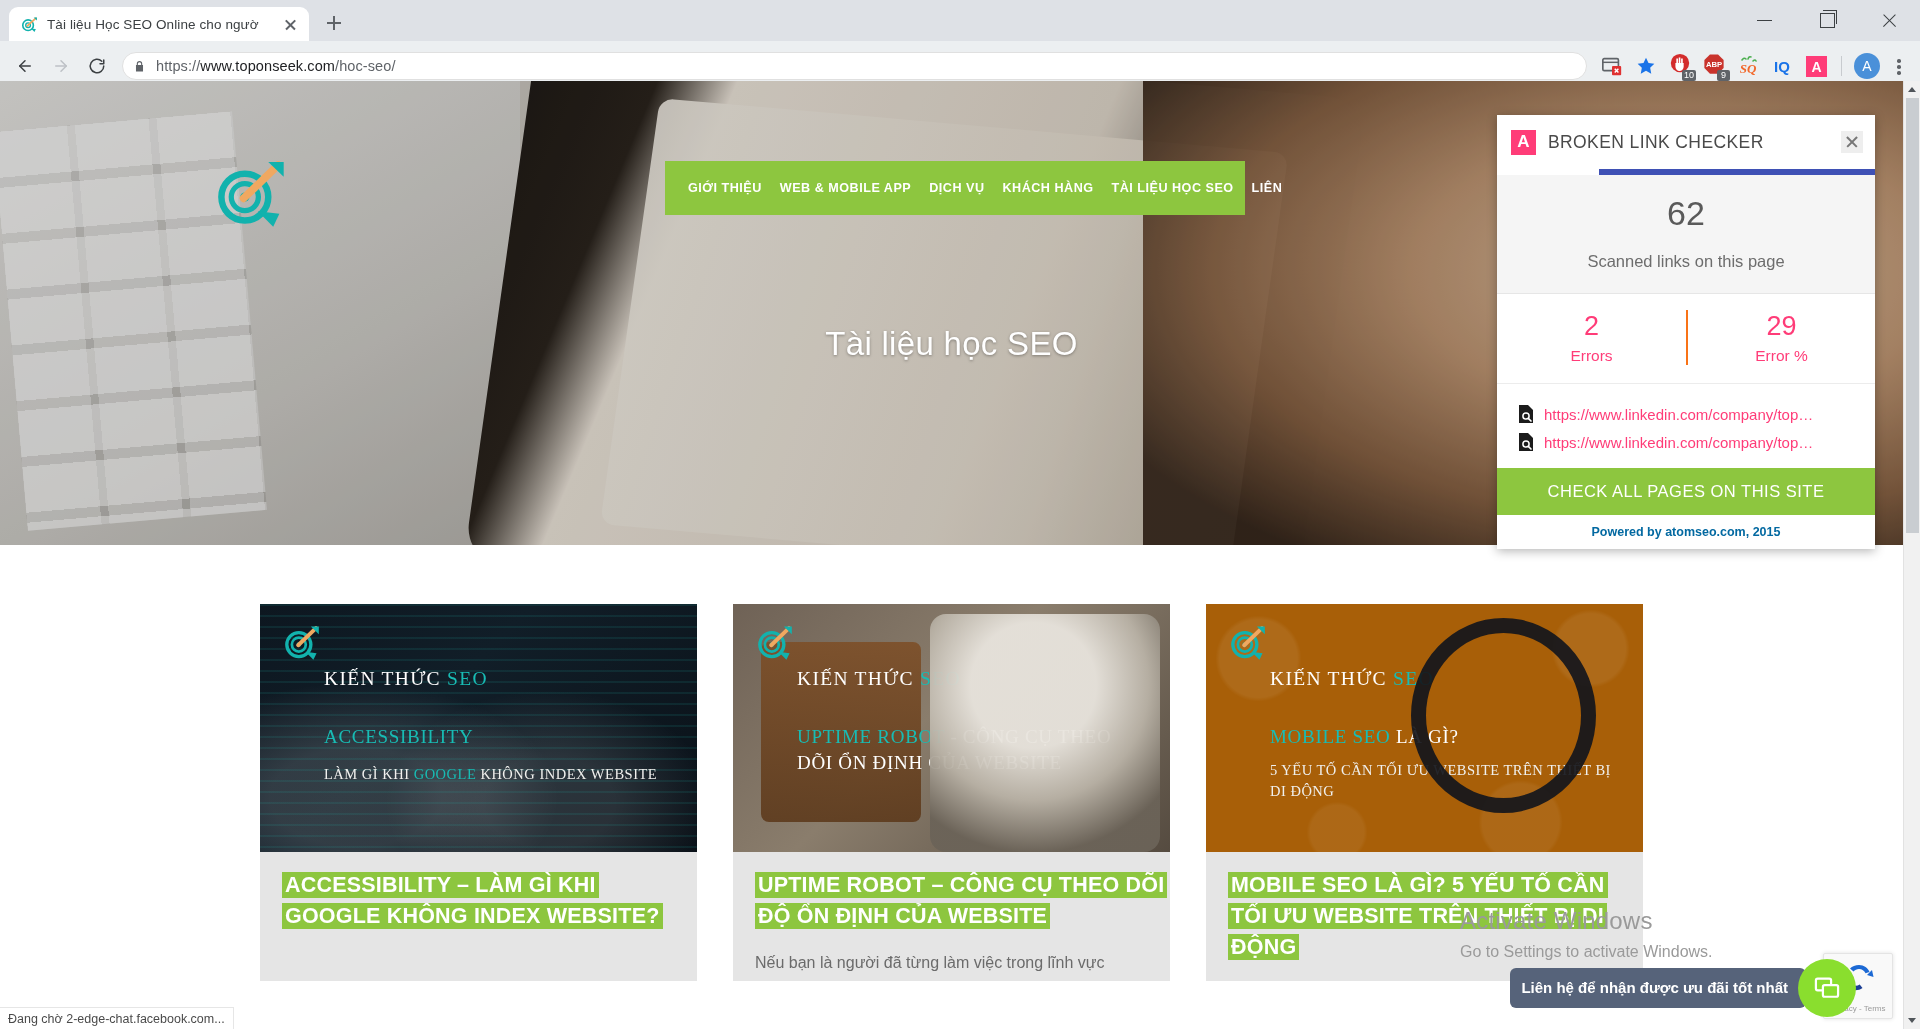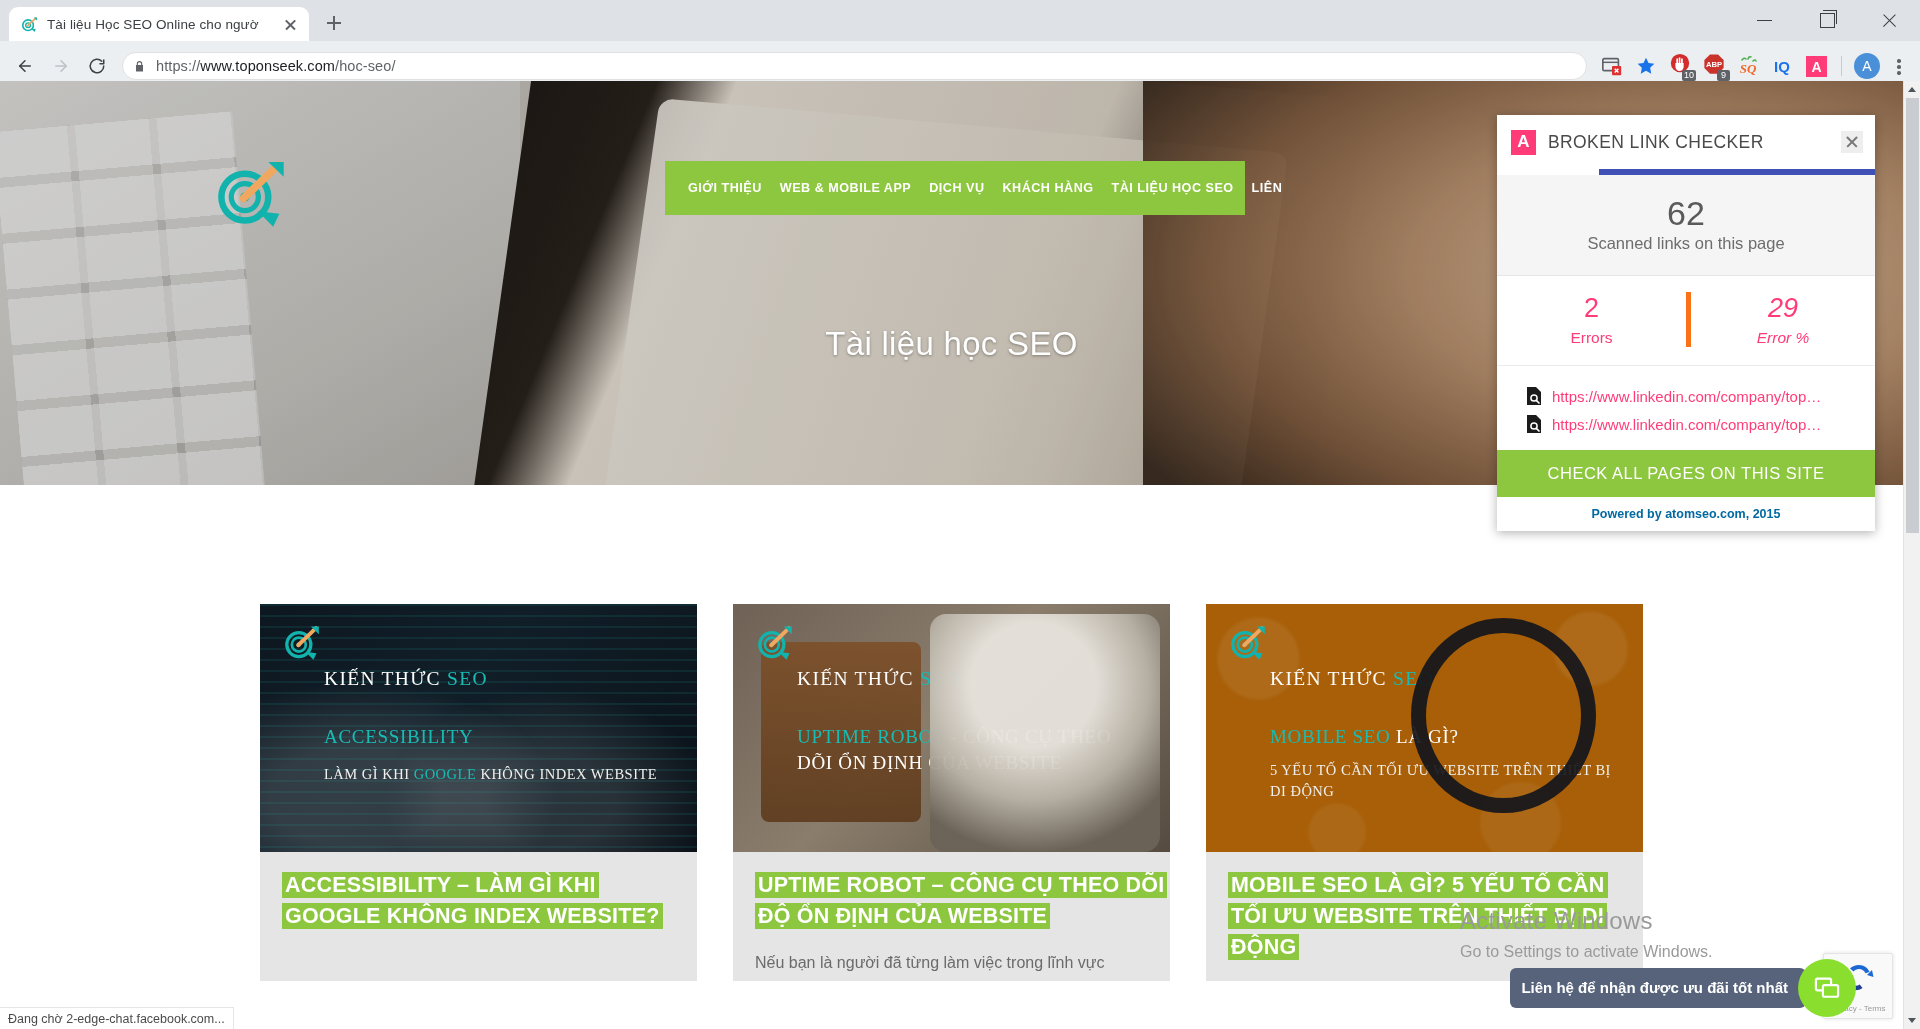--- a/index.html
+++ b/index.html
@@ -103,21 +103,21 @@
 
   
   .viewport {
     position:absolute; left:0; top:81px; width:1920px; height:948px;
     overflow:hidden; background:#fff;
   }
   .page { position:absolute; left:0; top:0; width:1903px; height:948px; overflow:hidden; }
 
   
   .hero {
-    position:relative; height:404px; width:1903px; overflow:hidden;
+    position:relative; height:464px; width:1903px; overflow:hidden;
     background:linear-gradient(120deg,#d7d5d0 0%, #cfcbc4 22%, #b9b2a8 38%,
       #6b5f54 52%, #3a3028 62%, #2a231d 72%, #4a3f34 84%, #7d6b57 100%);
   }
   .hero-kb {
     position:absolute; left:0; top:0; width:520px; height:475px;
     background:linear-gradient(150deg,#e8e7e4,#cfcdc8 60%,#b7b4ae);
   }
   .hero-kb:before {
     content:""; position:absolute; left:10px; top:40px; width:240px; height:400px;
     background:
@@ -291,29 +291,29 @@
   .blc-x:before{ transform:rotate(45deg);} .blc-x:after{ transform:rotate(-45deg);}
 
   .blc-prog { height:6px; background:#fff; position:relative; }
   .blc-prog > i { position:absolute; right:0; top:0; bottom:0; background:#3f51b5; }
 
   .blc-summary {
     background:#f5f5f5; text-align:center; padding:18px 0 22px 0;
     border-bottom:1px solid #e6e6e6;
   }
   .blc-count { font-size:34px; color:#5a5a5a; line-height:40px; font-weight:400; }
-  .blc-countlabel { font-size:16.5px; color:#6d6d6d; margin-top:1px; }
+  .blc-countlabel { font-size:16.5px; color:#6d6d6d; margin-top:19px; }
 
   .blc-stats { display:flex; padding:16px 0 18px 0; }
   .blc-stat { flex:1 1 50%; text-align:center; color:#ff3c78; }
-  .blc-stat + .blc-stat { border-left:5px solid #f97316;font-style:italic; }
+  .blc-stat + .blc-stat { border-left:2px solid #f97316; }
   .blc-statnum { font-size:27px; line-height:32px; }
   .blc-statlabel { font-size:15.5px; margin-top:5px; }
 
-  .blc-links { border-top:1px solid #ececec; padding:16px 0 12px 12px; }
+  .blc-links { border-top:1px solid #ececec; padding:16px 0 12px 4px; }
   .blc-link {
     display:flex; align-items:center; gap:10px; padding:5px 14px 5px 17px;
   }
   .blc-link .docicon { width:16px; height:18px; position:relative; flex:0 0 16px; }
   .blc-link a {
     font-size:15px; color:#ff3c78; text-decoration:none; white-space:nowrap;
     overflow:hidden; text-overflow:ellipsis;
   }
   .blc-cta {
     background:#8dc63f; color:#fff; text-align:center; font-size:16.5px;

